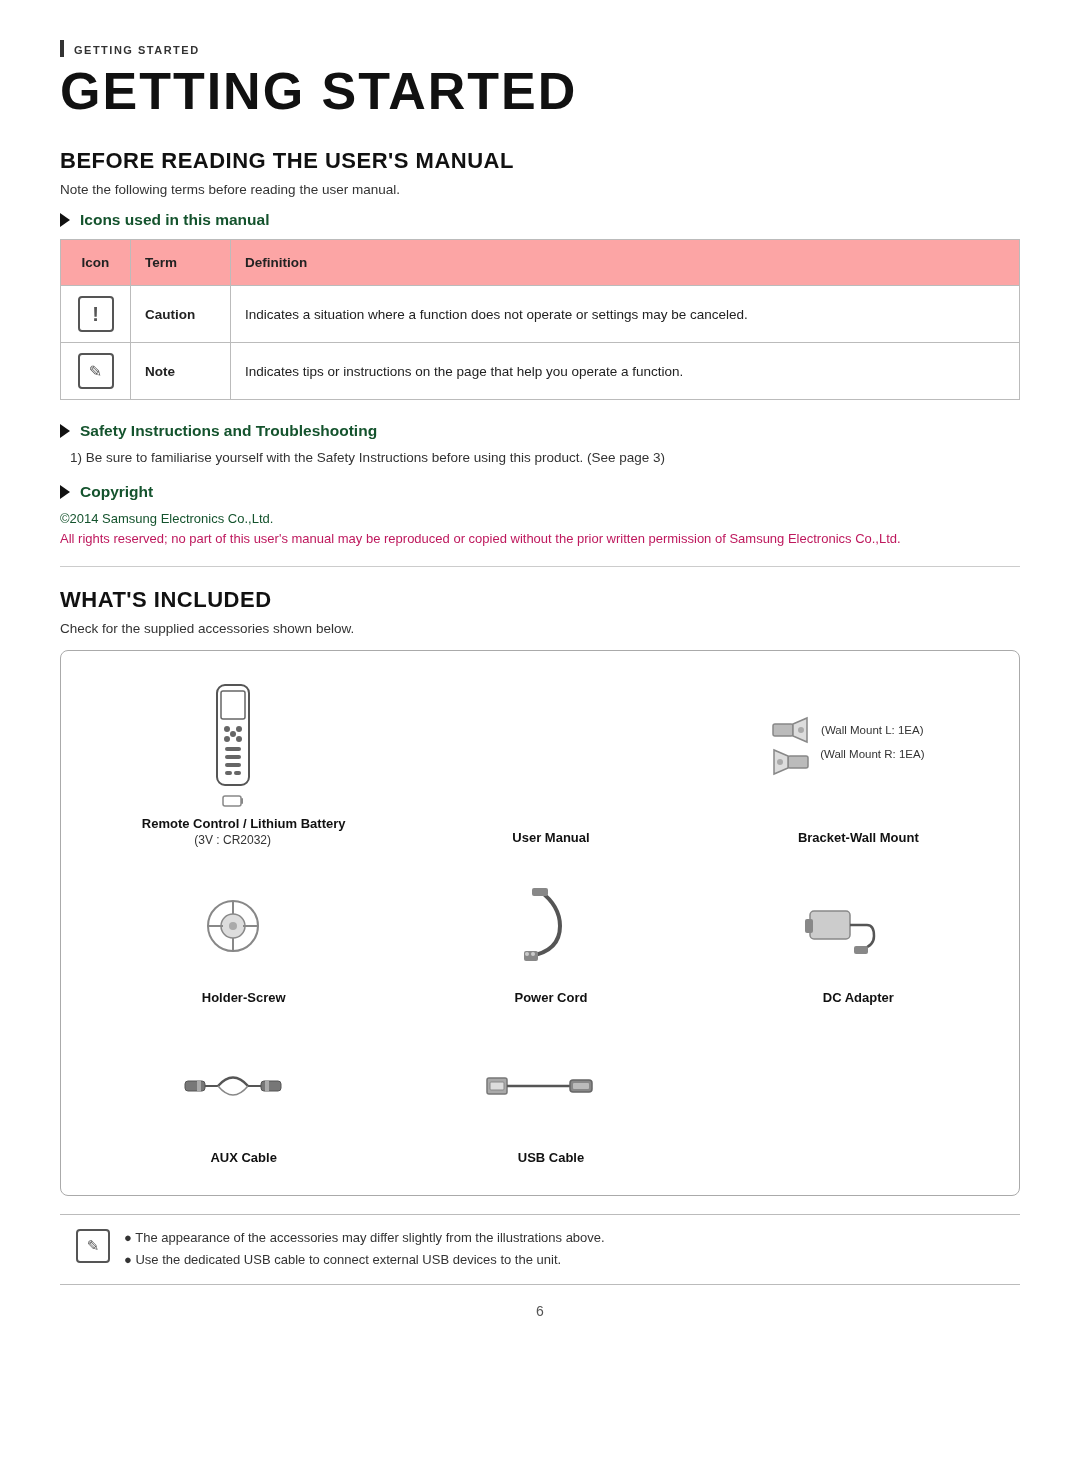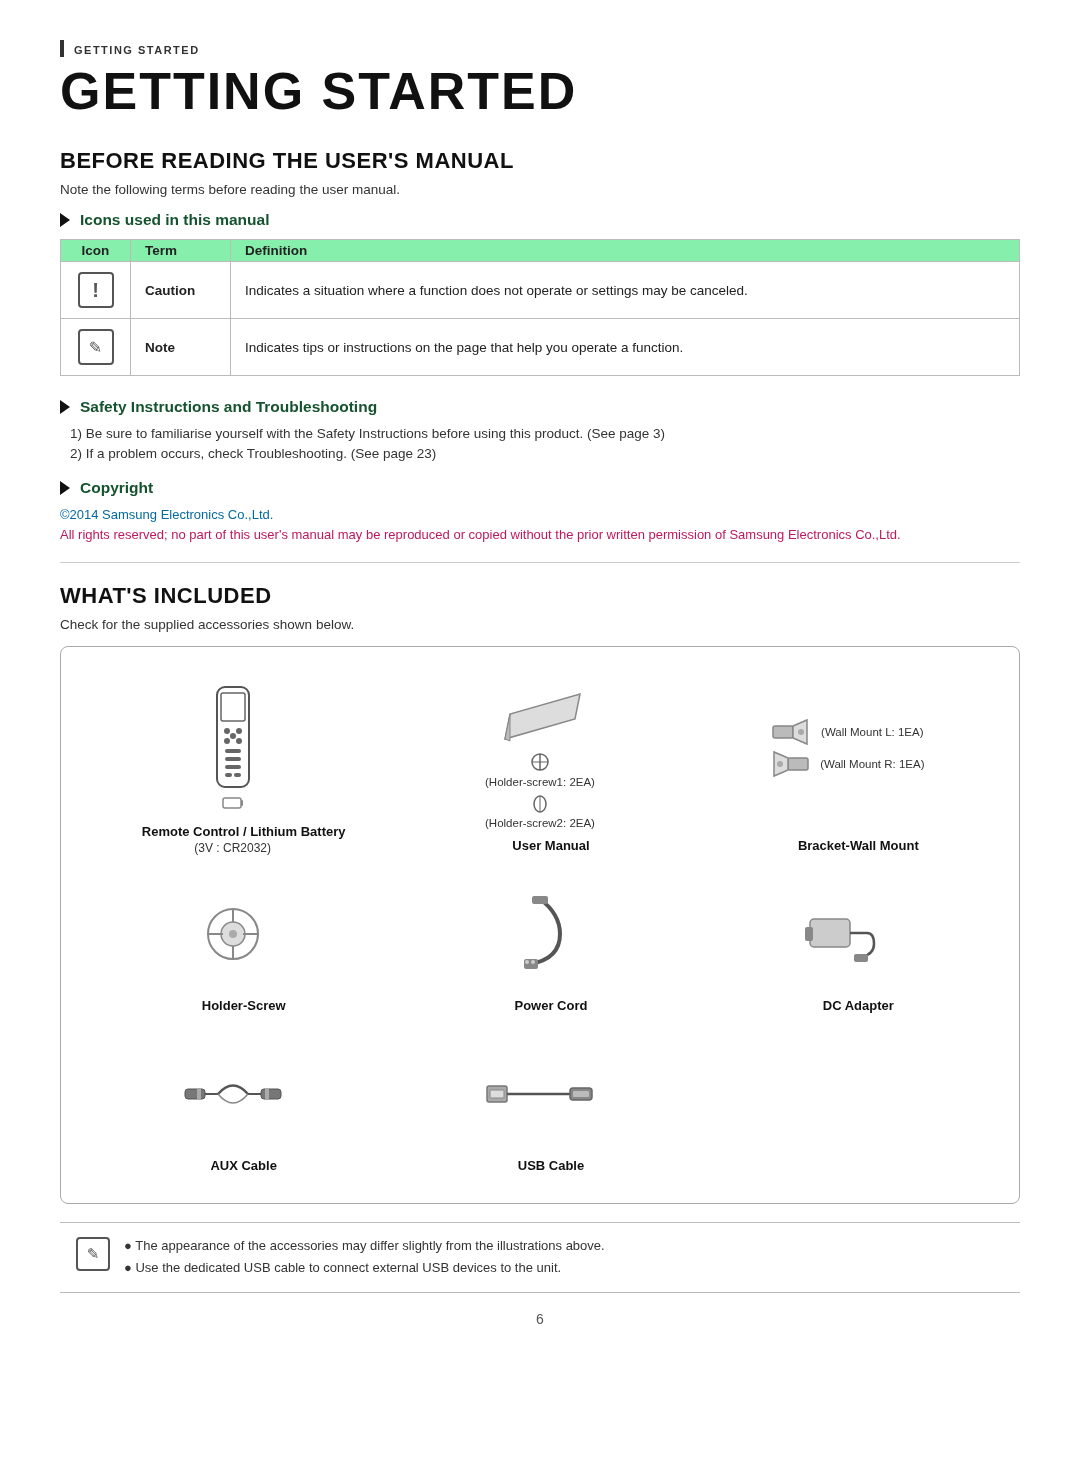--- a/index.html
+++ b/index.html
@@ -71,23 +71,23 @@
     }
 
     
     .icons-table {
       width: 100%;
       border-collapse: collapse;
       margin-bottom: 22px;
       border: 1px solid #bbb;
     }
     .icons-table th {
-      background: #86efac;
+      background: #fca5a5;
       border: 1px solid #bbb;
-      padding: 3px 14px;
+      padding: 15px 14px;
       font-size: 13.5px;
       font-weight: bold;
       text-align: left;
     }
     .icons-table th.center { text-align: center; }
     .icons-table td {
       border: 1px solid #bbb;
       padding: 10px 14px;
       font-size: 13.5px;
       vertical-align: middle;
@@ -133,21 +133,21 @@
       margin-bottom: 18px;
     }
     .safety-list li {
       font-size: 13.5px;
       color: #333;
       margin-bottom: 5px;
     }
 
     .copyright-text {
       font-size: 13px;
-      color: #0369a1;
+      color: #14532d;
       margin-bottom: 5px;
     }
     .copyright-text-long {
       font-size: 13px;
       color: #be185d;
       margin-bottom: 18px;
     }
 
     .section-divider {
       border: none;
@@ -281,21 +281,20 @@
     </tr>
   </tbody>
 </table>
 
 <div class="subsection-title">
   <span class="triangle"></span>
   <span>Safety Instructions and Troubleshooting</span>
 </div>
 <ul class="safety-list">
   <li>1)  Be sure to familiarise yourself with the Safety Instructions before using this product. (See page 3)</li>
-  <li>2)  If a problem occurs, check Troubleshooting. (See page 23)</li>
 </ul>
 
 <div class="subsection-title">
   <span class="triangle"></span>
   <span>Copyright</span>
 </div>
 <p class="copyright-text">©2014 Samsung Electronics Co.,Ltd.</p>
 <p class="copyright-text-long">All rights reserved; no part of this user's manual may be reproduced or copied without the prior written permission of Samsung Electronics Co.,Ltd.</p>
 
 <hr class="section-divider">
@@ -328,57 +327,36 @@
           <rect x="19" y="3" width="2" height="6" rx="1" fill="#888"></rect>
         </svg>
       </div>
       <div class="included-item-label">
         <span>Remote Control / Lithium Battery</span>
       </div>
       <div class="included-item-sublabel">(3V : CR2032)</div>
     </div>
 
     <div class="included-item">
-      <div class="illus">
-
-        <svg width="90" height="68" viewBox="0 0 90 68">
-          <polygon points="10,60 80,40 85,15 15,35" fill="#ddd" stroke="#888" stroke-width="1.5"></polygon>
-          <polygon points="10,60 15,35 15,62 10,60" fill="#bbb" stroke="#888" stroke-width="1"></polygon>
-        </svg>
-
-        <div style="display:flex;flex-direction:column;align-items:center;gap:3px;margin-top:4px">
-          <svg width="22" height="22" viewBox="0 0 22 22">
-            <circle cx="11" cy="11" r="8" fill="none" stroke="#666" stroke-width="1.5"></circle>
-            <line x1="11" y1="3" x2="11" y2="19" stroke="#666" stroke-width="1.5"></line>
-            <line x1="3" y1="11" x2="19" y2="11" stroke="#666" stroke-width="1"></line>
-          </svg>
-          <span class="small-label">(Holder-screw1: 2EA)</span>
-          <svg width="18" height="20" viewBox="0 0 18 20" style="margin-top:3px">
-            <ellipse cx="9" cy="10" rx="6" ry="8" fill="none" stroke="#666" stroke-width="1.5"></ellipse>
-            <line x1="9" y1="2" x2="9" y2="18" stroke="#666" stroke-width="1"></line>
-          </svg>
-          <span class="small-label">(Holder-screw2: 2EA)</span>
-        </div>
-      </div>
       <div class="included-item-label">User Manual</div>
     </div>
 
     <div class="included-item">
       <div class="illus">
 
         <div style="display:flex;align-items:center;gap:10px;margin-bottom:4px">
           <svg width="40" height="28" viewBox="0 0 40 28">
             <rect x="2" y="8" width="20" height="12" rx="2" fill="#bbb" stroke="#888" stroke-width="1.5"></rect>
             <polygon points="22,8 36,2 36,26 22,20" fill="#ddd" stroke="#888" stroke-width="1.5"></polygon>
             <circle cx="30" cy="14" r="3" fill="#aaa"></circle>
           </svg>
           <span class="small-label">(Wall Mount L: 1EA)</span>
         </div>
 
-        <div style="display:flex;align-items:center;gap:10px;margin-bottom:12px">
+        <div style="display:flex;align-items:flex-start;gap:10px;margin-bottom:12px">
           <svg width="40" height="28" viewBox="0 0 40 28">
             <rect x="18" y="8" width="20" height="12" rx="2" fill="#bbb" stroke="#888" stroke-width="1.5"></rect>
             <polygon points="18,8 4,2 4,26 18,20" fill="#ddd" stroke="#888" stroke-width="1.5"></polygon>
             <circle cx="10" cy="14" r="3" fill="#aaa"></circle>
           </svg>
           <span class="small-label">(Wall Mount R: 1EA)</span>
         </div>
       </div>
       <div class="included-item-label">Bracket-Wall Mount</div>
     </div>

